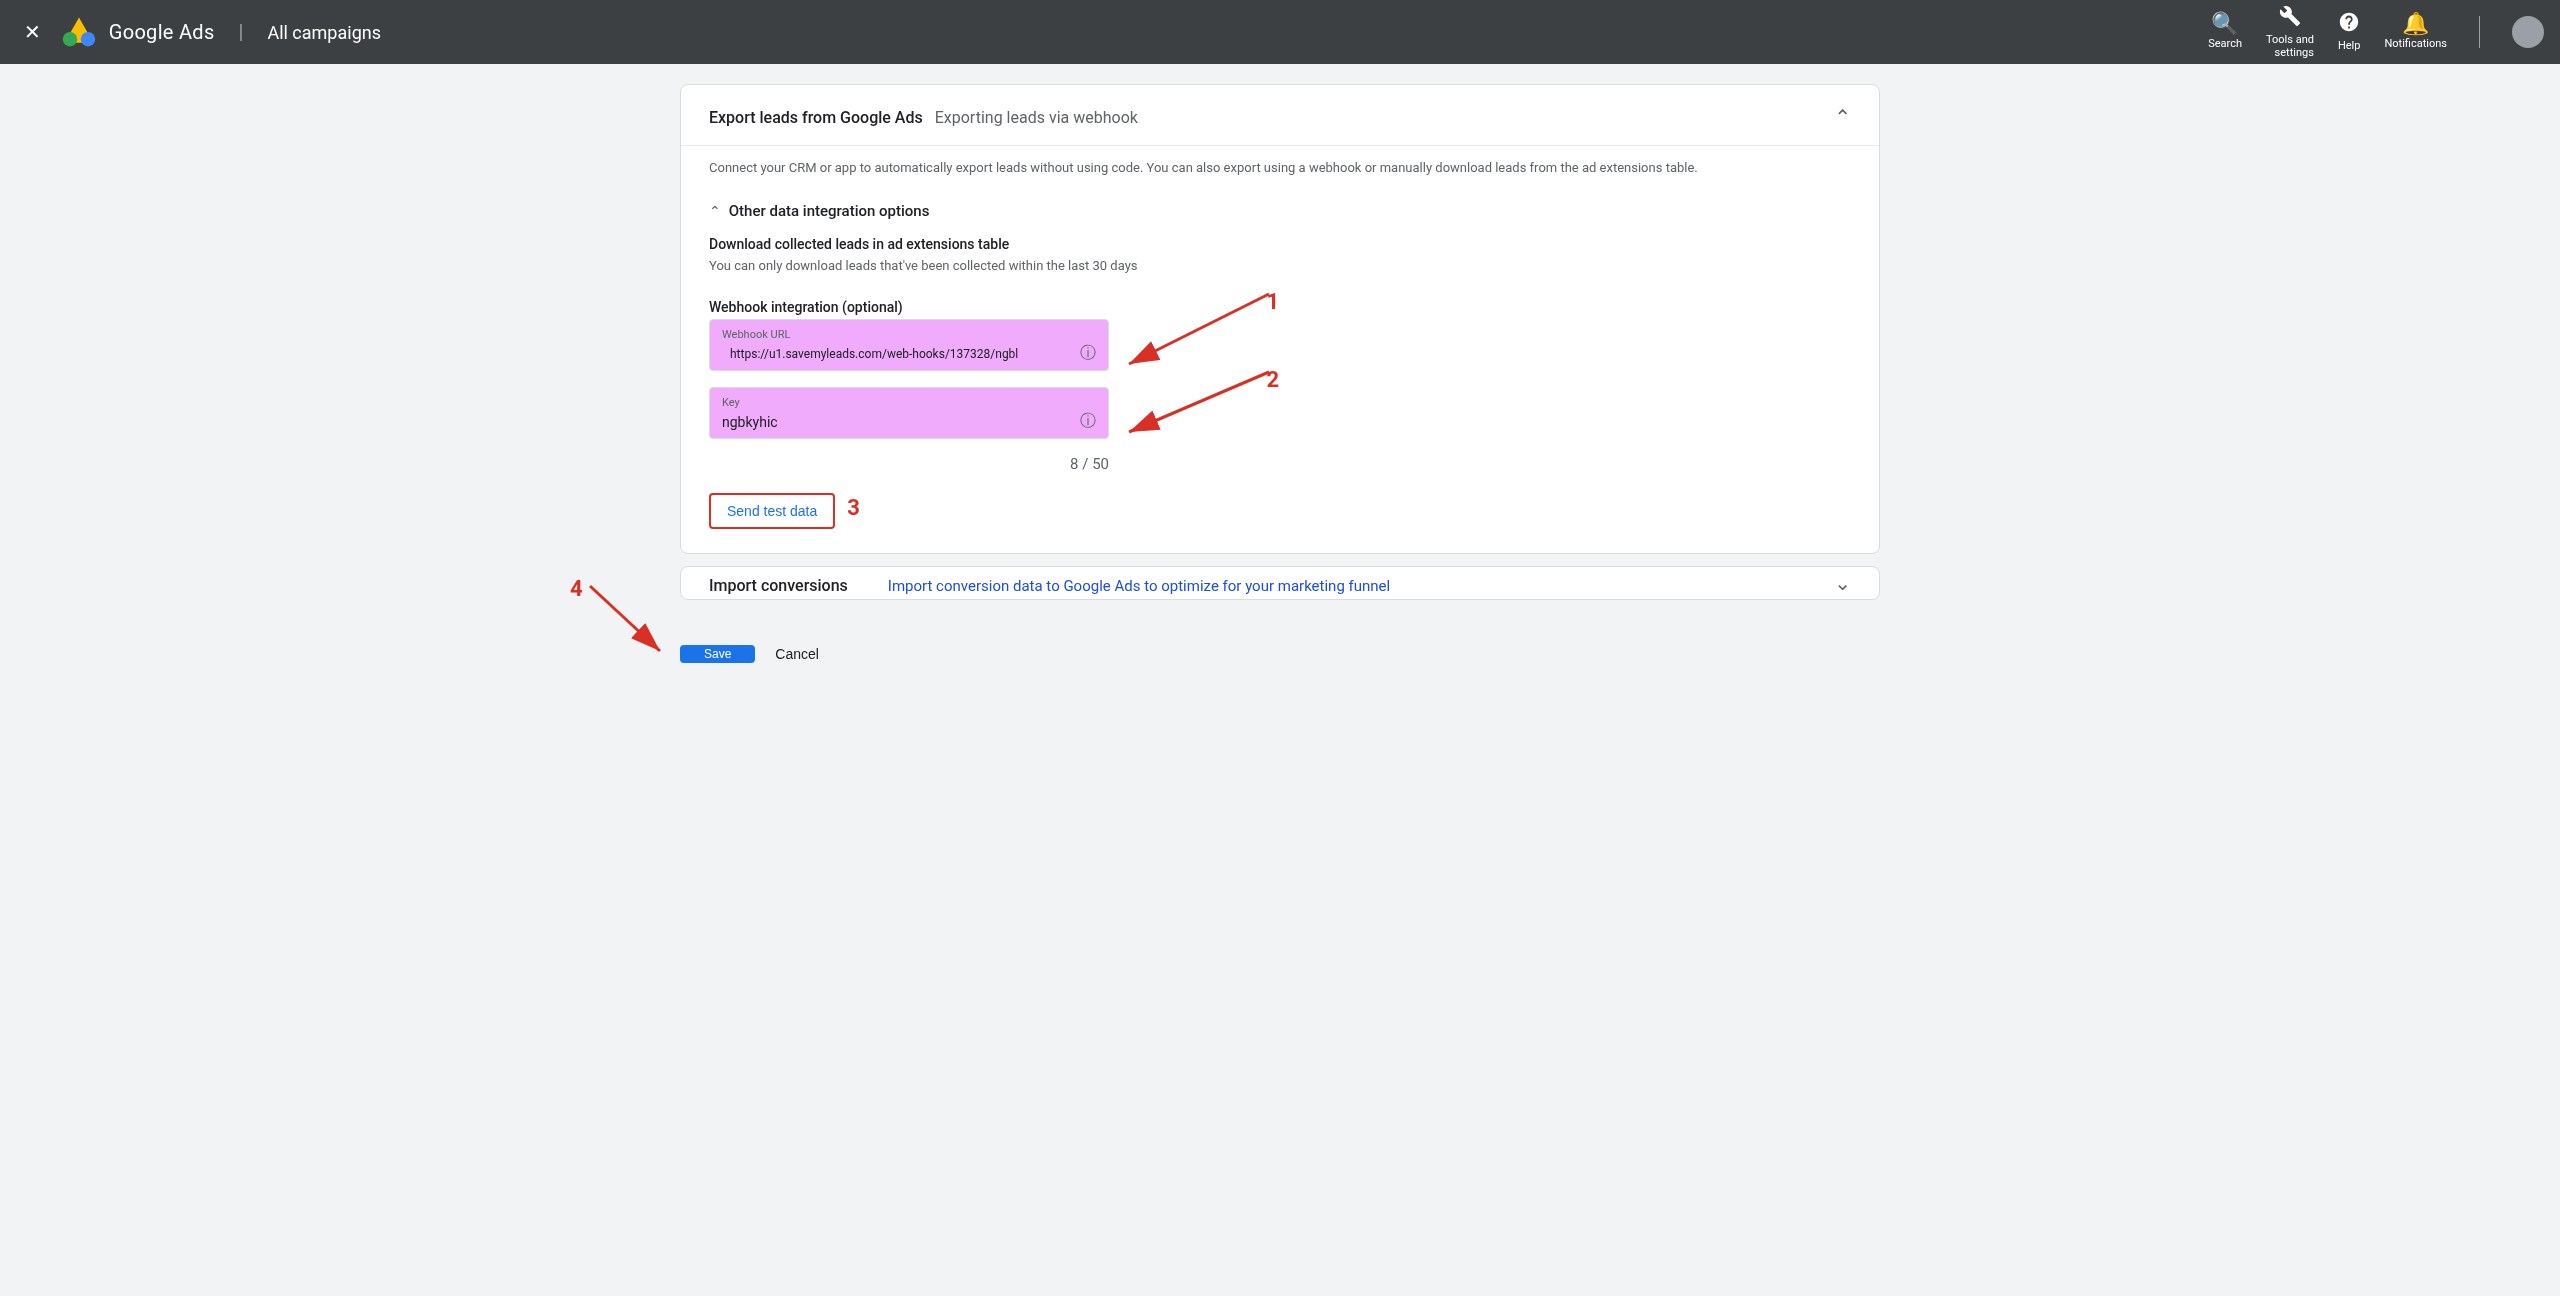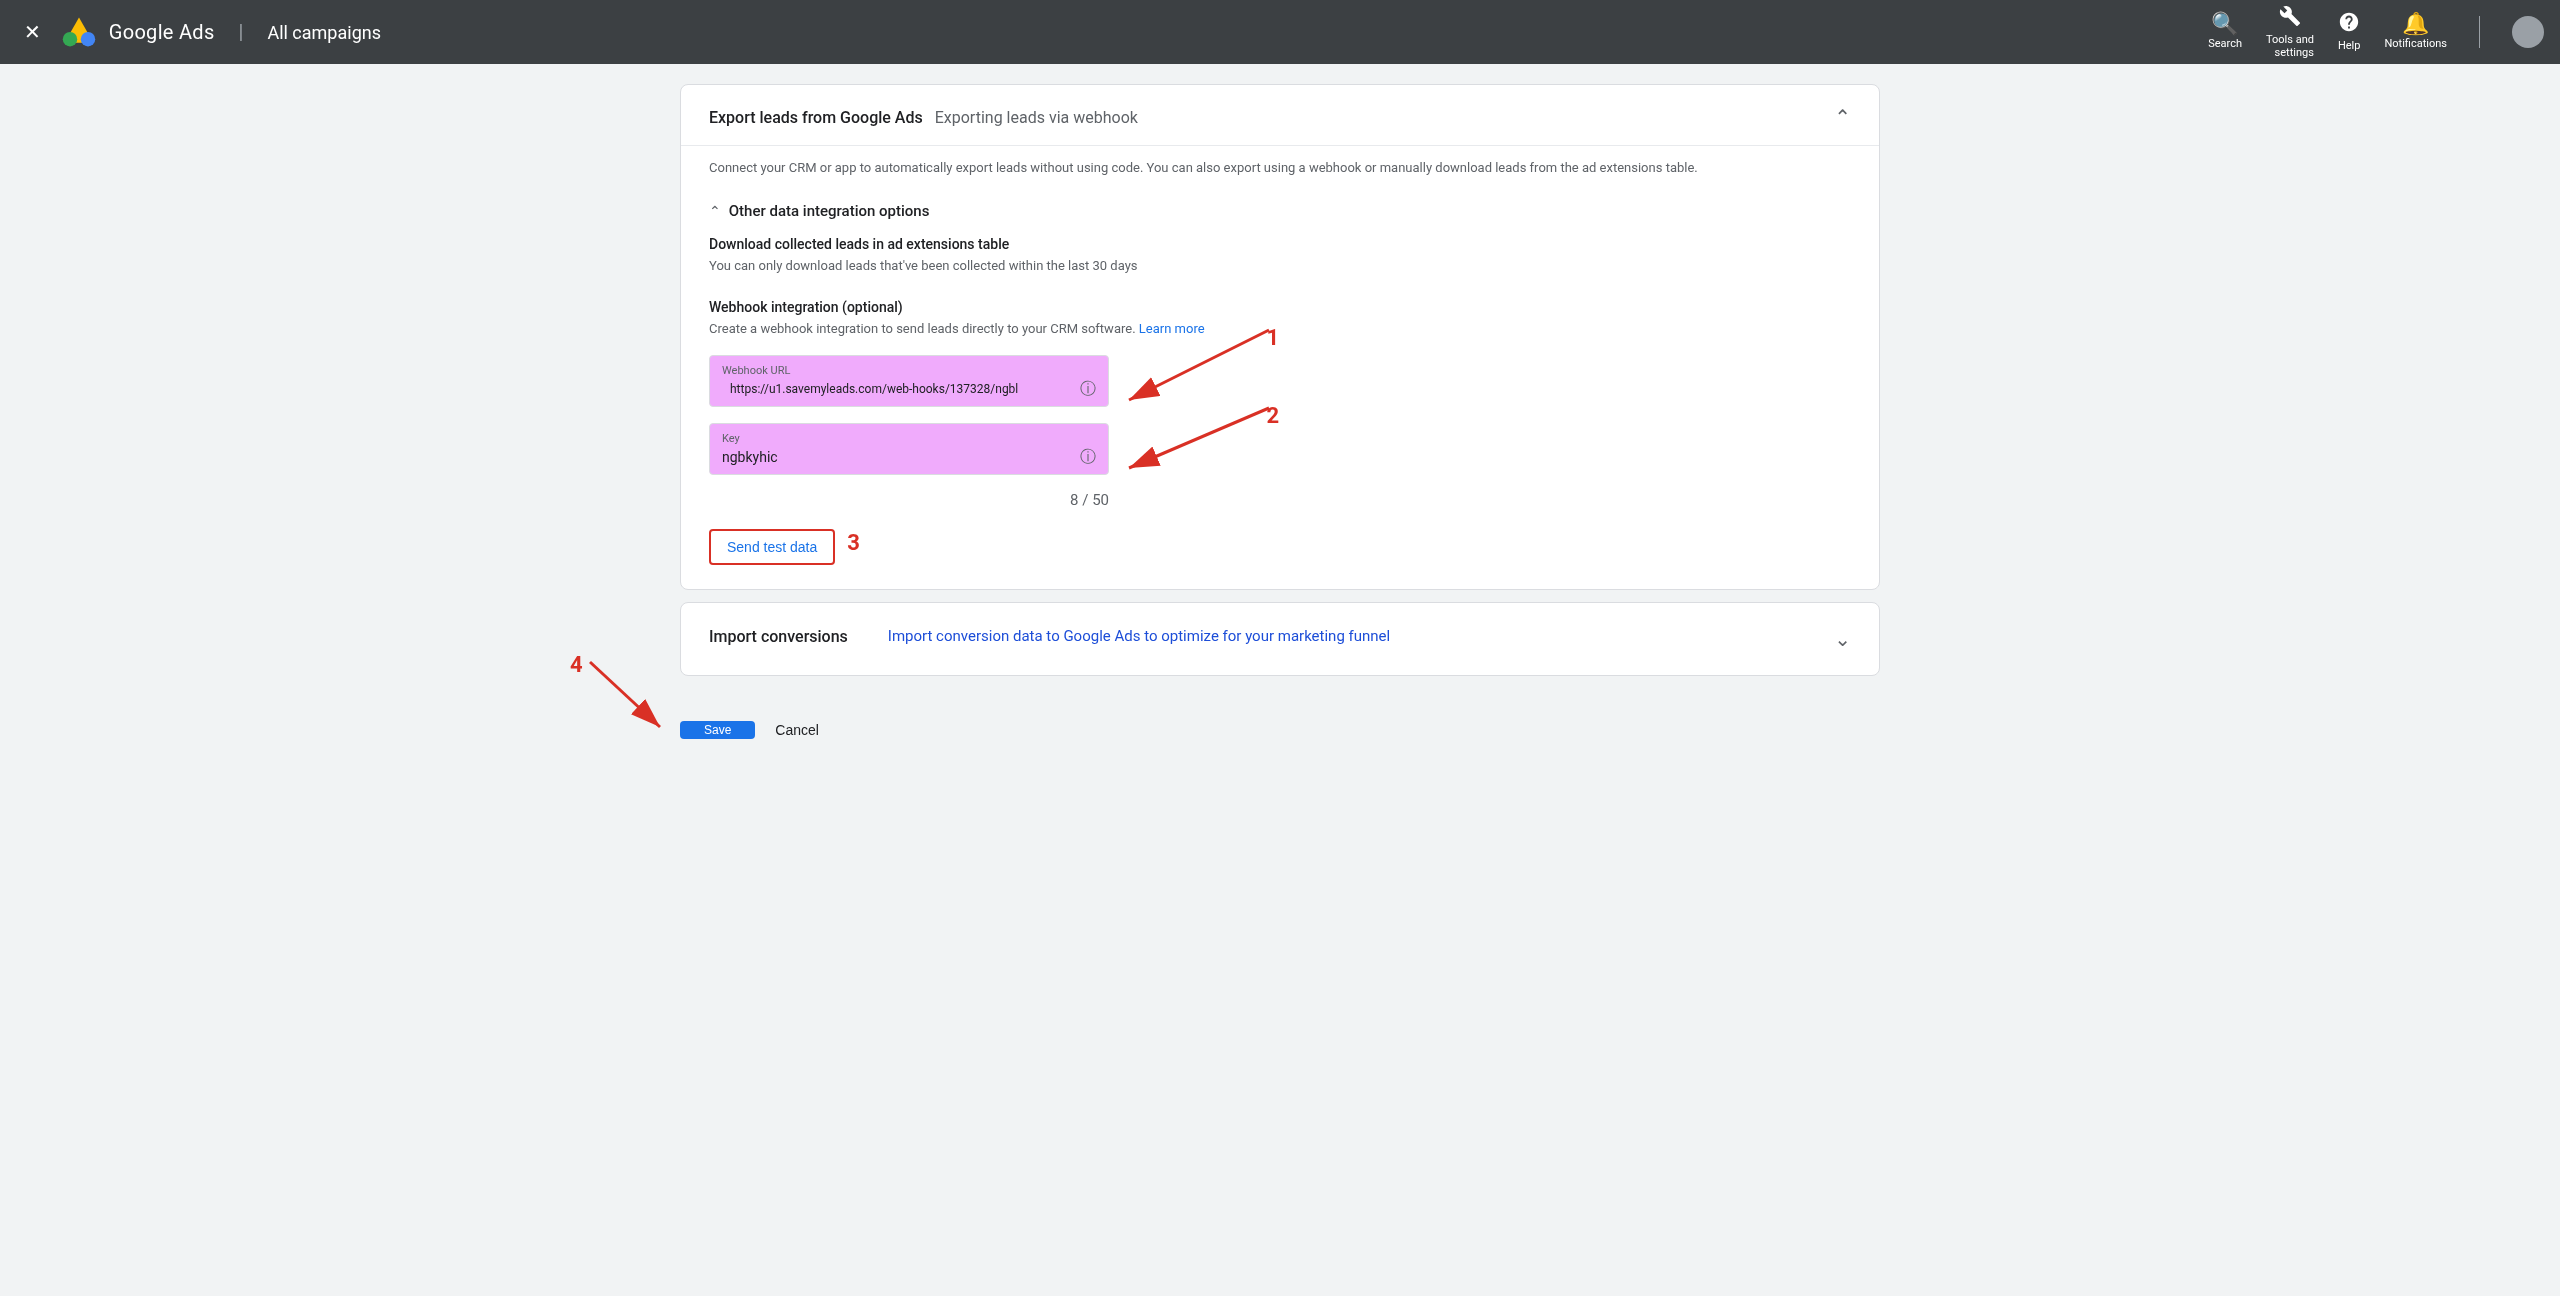--- a/index.html
+++ b/index.html
@@ -248,23 +248,23 @@
 
     
     .import-card {
       background: #fff;
       border-radius: 8px;
       border: 1px solid #dadce0;
       margin-bottom: 20px;
     }
     .import-card-inner {
       display: flex;
-      align-items: flex-start;
+      align-items: flex-end;
       justify-content: space-between;
-      padding: 24px 28px;
+      padding: 4px 28px;
       border-radius: 13px;
     }
     .import-title {
       font-size: 16px;
       font-weight: 500;
       color: #202124;
     }
     .import-desc {
       font-size: 15px;
       font-weight: 400;
@@ -375,24 +375,20 @@
       </div>
 
       <div class="subsection">
         <div class="subsection-title">Download collected leads in ad extensions table</div>
         <div class="subsection-desc">You can only download leads that've been collected within the
 last 30 days</div>
       </div>
 
       <div class="webhook-section arrows-overlay">
         <div class="webhook-title">Webhook integration (optional)</div>
-        <div class="webhook-desc">
-          <span>Create a webhook integration to send leads directly to your CRM software. </span>
-          <a href="#">Learn more</a>
-        </div>
 
         <div style="position:relative; display:flex; align-items:flex-start;">
           <div style="flex:1; max-width:400px;">
             <div class="field-group">
               <span class="field-label">Webhook URL</span>
               <div class="field-row">
                 <span class="field-value" style="font-size:12px;margin-left:8px;">https://u1.savemyleads.com/web-hooks/137328/ngbl</span>
                 <span class="field-icon">ⓘ</span>
               </div>
             </div>

